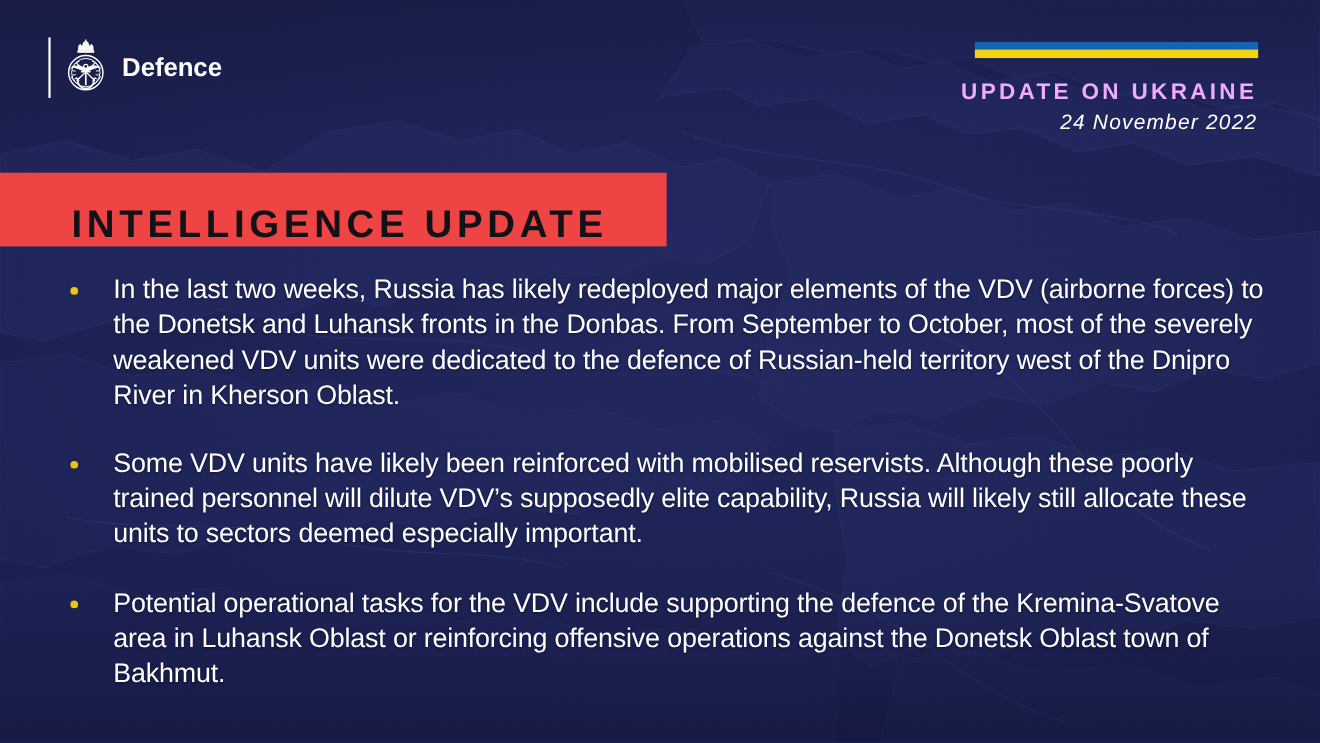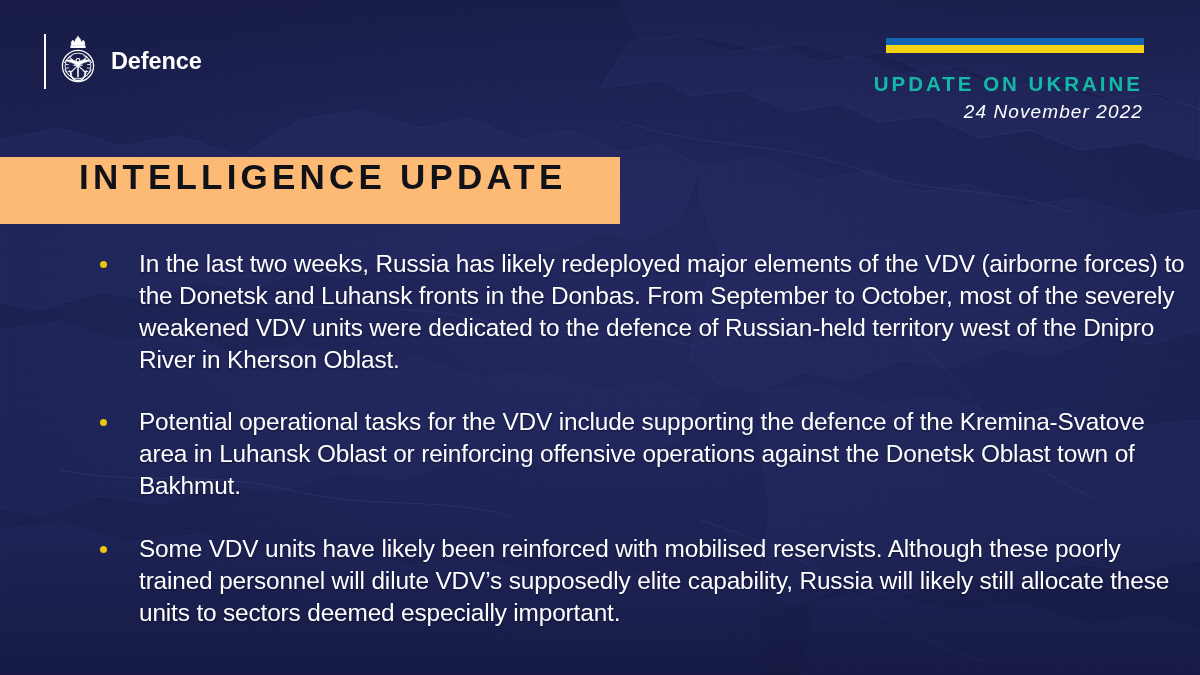--- a/index.html
+++ b/index.html
@@ -68,21 +68,21 @@
   .flagbar{
     position:absolute;right:56px;top:38px;
     width:258px;height:15px;
     overflow:hidden;
   }
   .flagbar .blue{height:7px;background:#1464b4;}
   .flagbar .yellow{height:8px;background:#f3d312;}
 
   .update-title{
     position:absolute;right:57px;top:72px;
-    color:#14b8a6;
+    color:#f0abfc;
     font-size:20.5px;
     font-weight:600;
     letter-spacing:3.0px;
     text-align:right;
     white-space:nowrap;
   }
   .update-date{
     position:absolute;right:57px;top:101px;
     color:#ffffff;
     font-size:19px;
@@ -90,37 +90,36 @@
     font-weight:400;
     letter-spacing:1.1px;
     text-align:right;
     white-space:nowrap;
   }
 
   
   .banner{
     position:absolute;left:0;top:157px;
     width:606px;height:67px;
-    background:#fdba74;
-    display:flex;align-items:flex-start;padding-left:14px;
+    background:#ef4444;
+    display:flex;align-items:flex-end;
   }
   .banner-text{
     color:#111118;
     font-size:35px;
     font-weight:700;
     letter-spacing:4.2px;
     padding-left:65px;
     white-space:nowrap;
   }
 
   
   .bullets{
     position:absolute;left:0;top:248px;
     width:1150px;
-    margin-left:36px;
   }
   .bullet{
     position:relative;
     padding-left:103px;
     margin-bottom:31px;
   }
   .bullet:last-child{margin-bottom:0;}
   .bullet-dot{
     position:absolute;
     left:64px;top:13px;
@@ -239,21 +238,21 @@
     <div class="banner-text">INTELLIGENCE UPDATE</div>
   </div>
 
   <div class="bullets">
     <div class="bullet">
       <span class="bullet-dot"></span>
       <div class="bullet-text">In the last two weeks, Russia has likely redeployed major elements of the VDV (airborne forces) to the Donetsk and Luhansk fronts in the Donbas. From September to October, most of the severely weakened VDV units were dedicated to the defence of Russian-held territory west of the Dnipro River in Kherson Oblast.</div>
     </div>
     <div class="bullet">
       <span class="bullet-dot"></span>
-      <div class="bullet-text">Potential operational tasks for the VDV include supporting the defence of the Kremina-Svatove area in Luhansk Oblast or reinforcing offensive operations against the Donetsk Oblast town of Bakhmut.</div>
+      <div class="bullet-text">Some VDV units have likely been reinforced with mobilised reservists. Although these poorly trained personnel will dilute VDV’s supposedly elite capability, Russia will likely still allocate these units to sectors deemed especially important.</div>
     </div>
     <div class="bullet">
       <span class="bullet-dot"></span>
-      <div class="bullet-text">Some VDV units have likely been reinforced with mobilised reservists. Although these poorly trained personnel will dilute VDV’s supposedly elite capability, Russia will likely still allocate these units to sectors deemed especially important.</div>
+      <div class="bullet-text">Potential operational tasks for the VDV include supporting the defence of the Kremina-Svatove area in Luhansk Oblast or reinforcing offensive operations against the Donetsk Oblast town of Bakhmut.</div>
     </div>
   </div>
 
 </div>
 
 </body></html>

